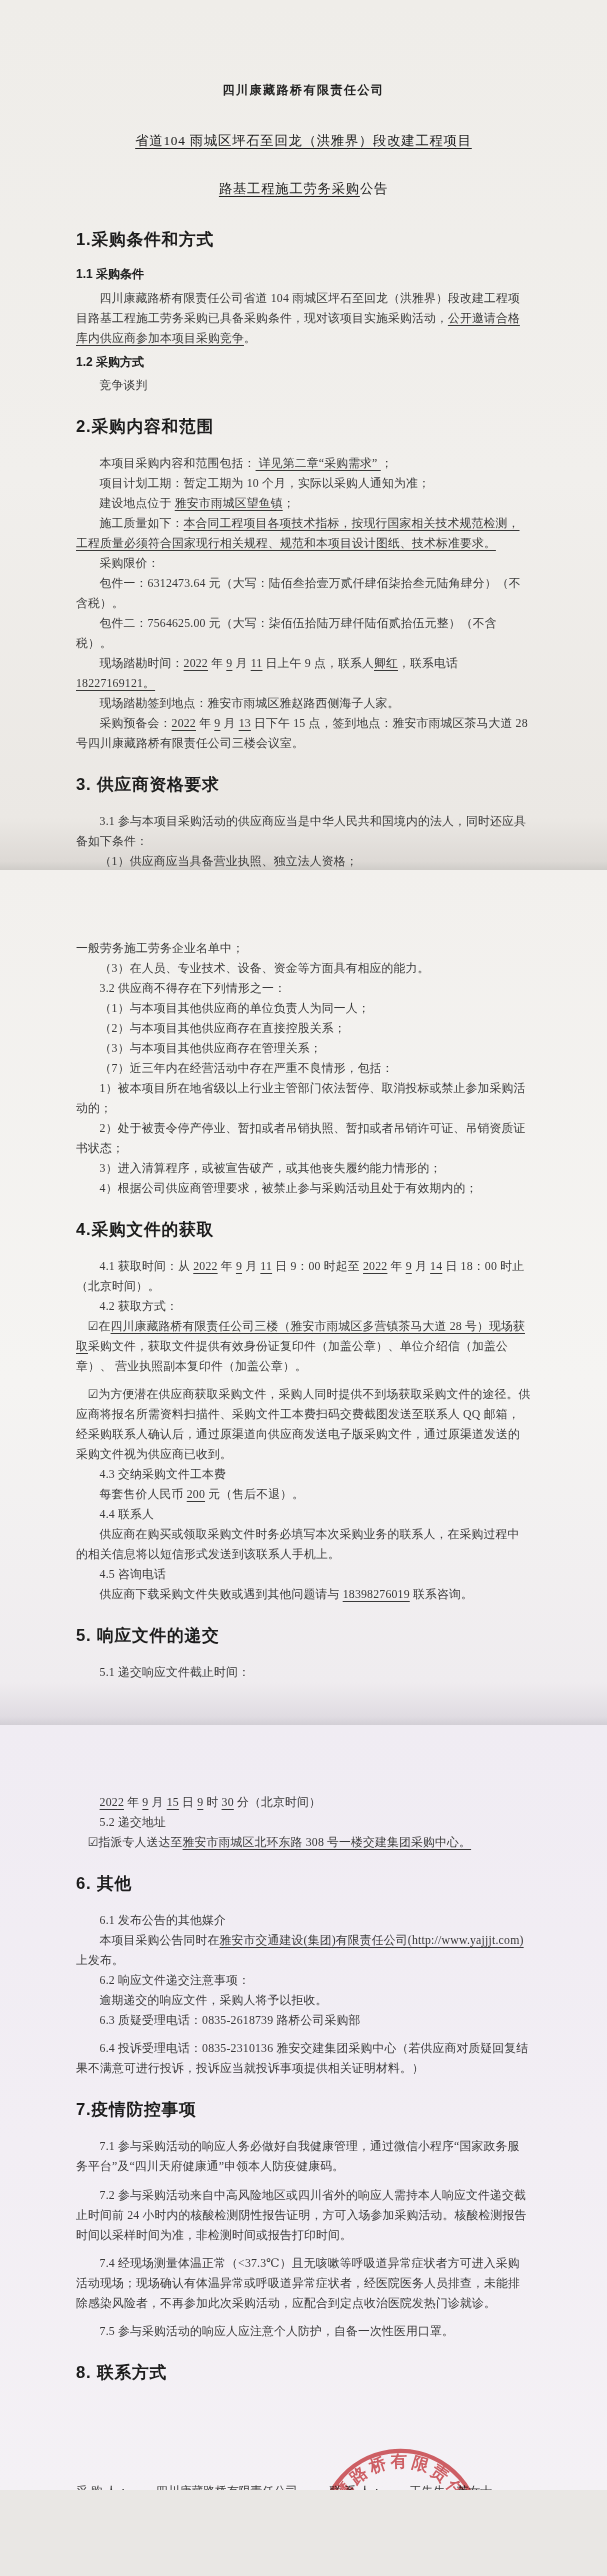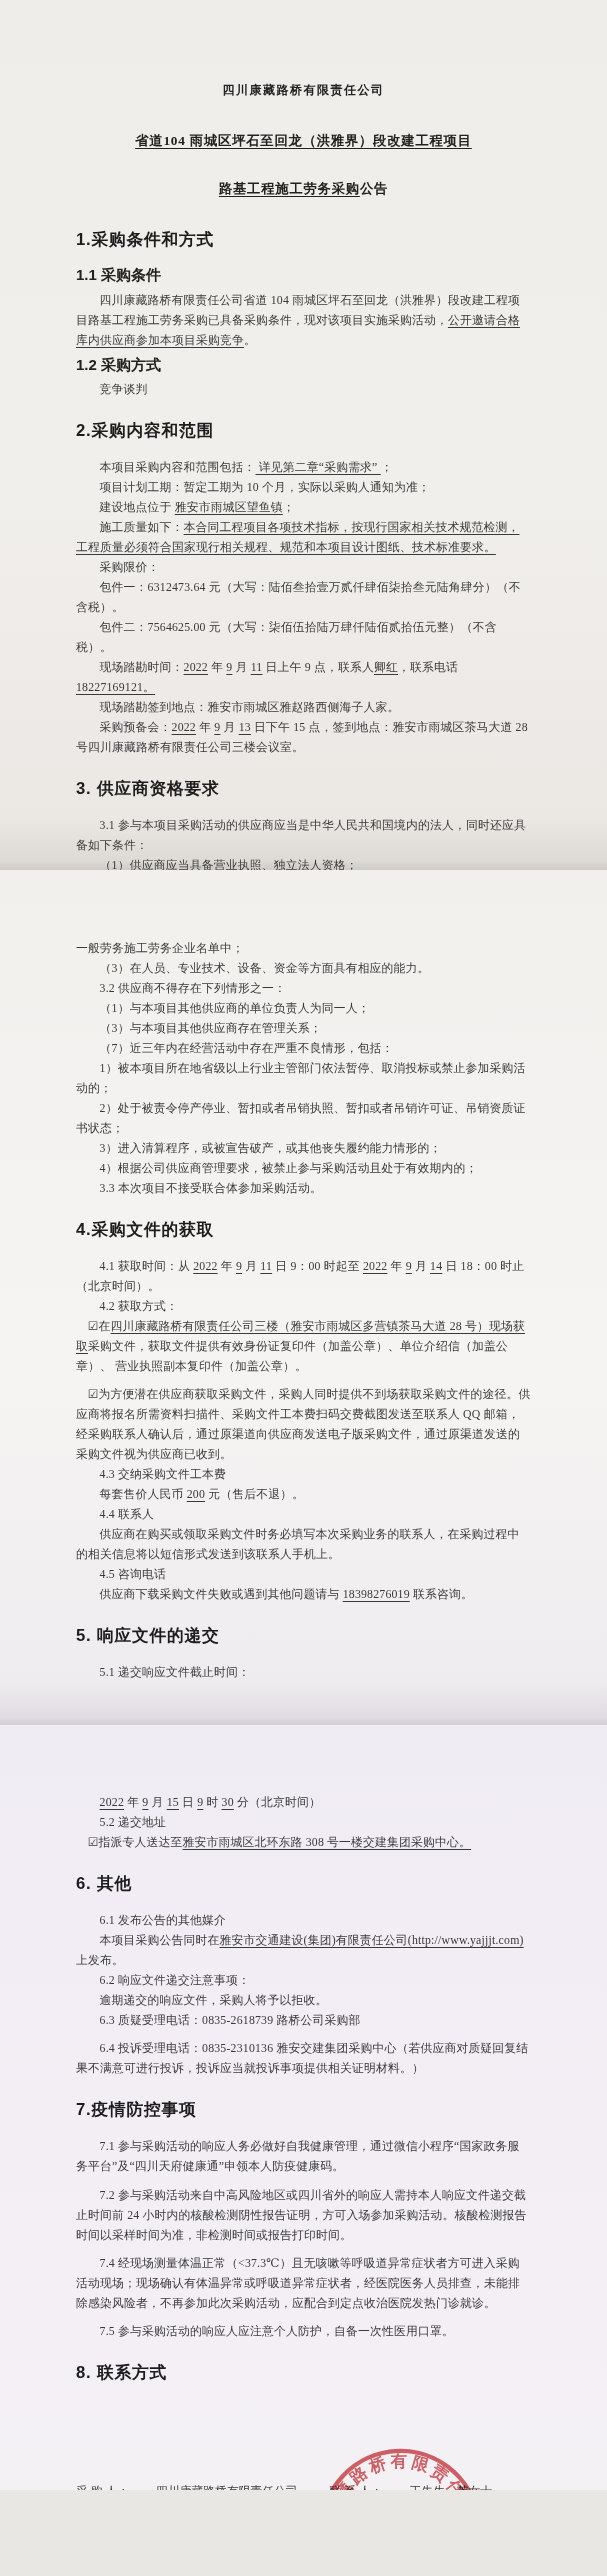--- a/index.html
+++ b/index.html
@@ -16,25 +16,25 @@
     background:linear-gradient(180deg,#f2f0ed 0%,#f5f4f2 60%,#efecef 95%,#e0dce2 99%,#d3cfd6 100%); }
   .page-3{ height:765px;
     background:linear-gradient(180deg,#f0ecf3 0%,#f2eef4 55%,#f4f1f5 100%); }
   .content{ padding:0 76px; }
   .page-1 .content{ padding-top:82px; }
   .page-2 .content{ padding-top:68px; }
   .page-3 .content{ padding-top:67px; }
 
   .doc-title{ text-align:center; font-size:12px; font-weight:bold; letter-spacing:1.5px;
     color:var(--ink-dark); margin:0 0 33px 0; }
-  .doc-subtitle{ text-align:center; font-size:13.3px; font-weight:bold; letter-spacing:0.8px;
+  .doc-subtitle{ text-align:center; font-size:13.3px; font-weight:normal; letter-spacing:0.8px;
     color:var(--ink-dark); margin:0 0 30px 0; }
   .sec-h1{ font-family:"Liberation Sans","DejaVu Sans",sans-serif; font-size:16.7px; font-weight:bold;
     color:#1d1d1d; letter-spacing:0.8px; margin:20px 0 15px 0; }
-  .sec-h2{ font-family:"Liberation Sans","DejaVu Sans",sans-serif; font-size:15px; font-weight:bold;
+  .sec-h2{ font-family:"Liberation Sans","DejaVu Sans",sans-serif; font-size:12px; font-weight:bold;
     color:#222; margin:6px 0 4.6px 0; }
   .para{ font-size:11.8px; line-height:20px; text-indent:2em; margin:0; letter-spacing:0.2px; }
   .para.flush{ text-indent:0; }
   .para.ck{ text-indent:1em; }
   .para.gap{ margin-top:8.3px; }
   .u{ text-decoration:underline; text-decoration-thickness:0.8px; text-underline-offset:3px; }
 
   
   .contact{ display:flex; gap:20px; margin-top:15px; font-size:11.8px; line-height:20.5px; }
   .contact .col-left{ width:241px; }
@@ -81,27 +81,27 @@
       <div class="para"></div>
     </div>
 </div>
 
 <div class="page page-2">
   <div class="content blocks">
       <div class="para flush"><span>一般劳务施工劳务企业名单中；</span></div>
       <div class="para"><span>（3）在人员、专业技术、设备、资金等方面具有相应的能力。</span></div>
       <div class="para"><span>3.2 供应商不得存在下列情形之一：</span></div>
       <div class="para"><span>（1）与本项目其他供应商的单位负责人为同一人；</span></div>
+      <div class="para"><span>（2）与本项目其他供应商存在直接控股关系；</span></div>
       <div class="para"><span>（3）与本项目其他供应商存在管理关系；</span></div>
       <div class="para"><span>（7）近三年内在经营活动中存在严重不良情形，包括：</span></div>
       <div class="para"><span>1）被本项目所在地省级以上行业主管部门依法暂停、取消投标或禁止参加采购活动的；</span></div>
       <div class="para"><span>2）处于被责令停产停业、暂扣或者吊销执照、暂扣或者吊销许可证、吊销资质证书状态；</span></div>
       <div class="para"><span>3）进入清算程序，或被宣告破产，或其他丧失履约能力情形的；</span></div>
       <div class="para"><span>4）根据公司供应商管理要求，被禁止参与采购活动且处于有效期内的；</span></div>
-      <div class="para"><span>3.3 本次项目不接受联合体参加采购活动。</span></div>
       <div class="sec-h1"><span>4.采购文件的获取</span></div>
       <div class="para"><span>4.1 获取时间：从 </span><span class="u">2022</span><span> 年 </span><span class="u">9</span><span> 月 </span><span class="u">11</span><span> 日 9：00 时起至 </span><span class="u">2022</span><span> 年 </span><span class="u">9</span><span> 月 </span><span class="u">14</span><span> 日 18：00 时止（北京时间）。</span></div>
       <div class="para"><span>4.2 获取方式：</span></div>
       <div class="para ck"><span>☑在</span><span class="u">四川康藏路桥有限责任公司三楼（雅安市雨城区多营镇茶马大道 28 号）现场获取</span><span>采购文件，获取文件提供有效身份证复印件（加盖公章）、单位介绍信（加盖公章）、 营业执照副本复印件（加盖公章）。</span></div>
       <div class="para ck gap"><span>☑为方便潜在供应商获取采购文件，采购人同时提供不到场获取采购文件的途径。供应商将报名所需资料扫描件、采购文件工本费扫码交费截图发送至联系人 QQ 邮箱，经采购联系人确认后，通过原渠道向供应商发送电子版采购文件，通过原渠道发送的采购文件视为供应商已收到。</span></div>
       <div class="para"><span>4.3 交纳采购文件工本费</span></div>
       <div class="para"><span>每套售价人民币 </span><span class="u">200</span><span> 元（售后不退）。</span></div>
       <div class="para"><span>4.4 联系人</span></div>
       <div class="para"><span>供应商在购买或领取采购文件时务必填写本次采购业务的联系人，在采购过程中的相关信息将以短信形式发送到该联系人手机上。</span></div>
       <div class="para"><span>4.5 咨询电话</span></div>

